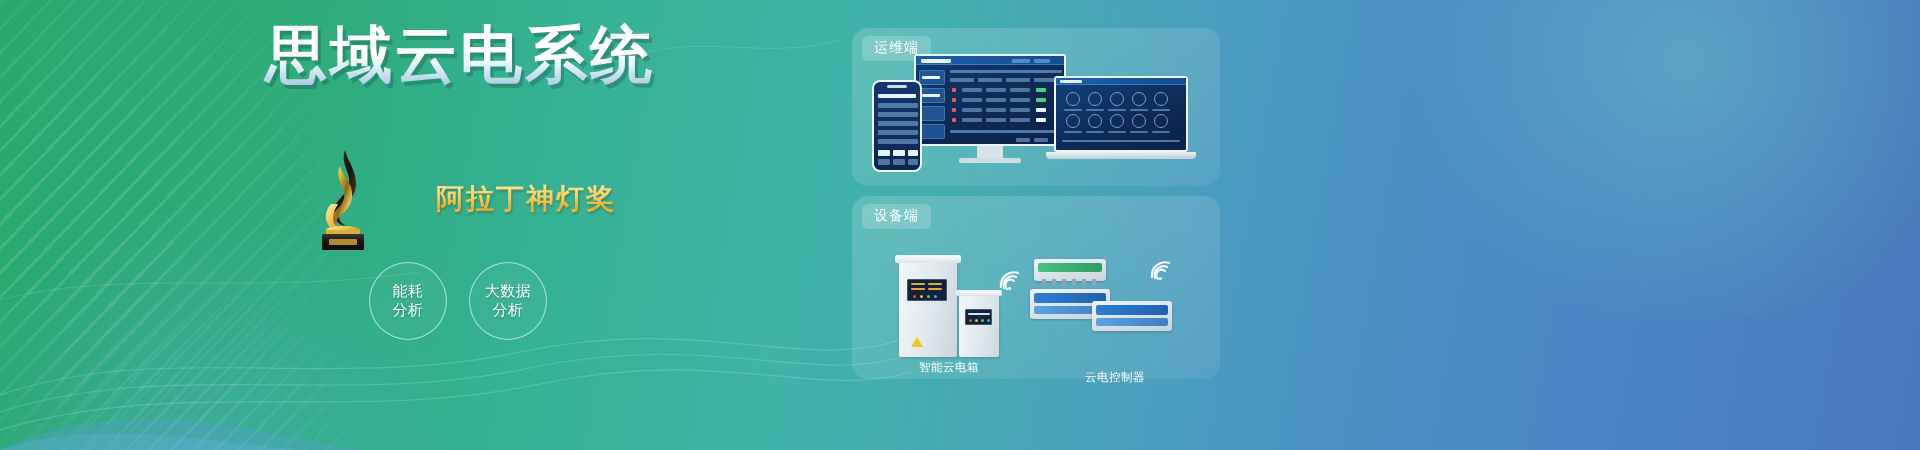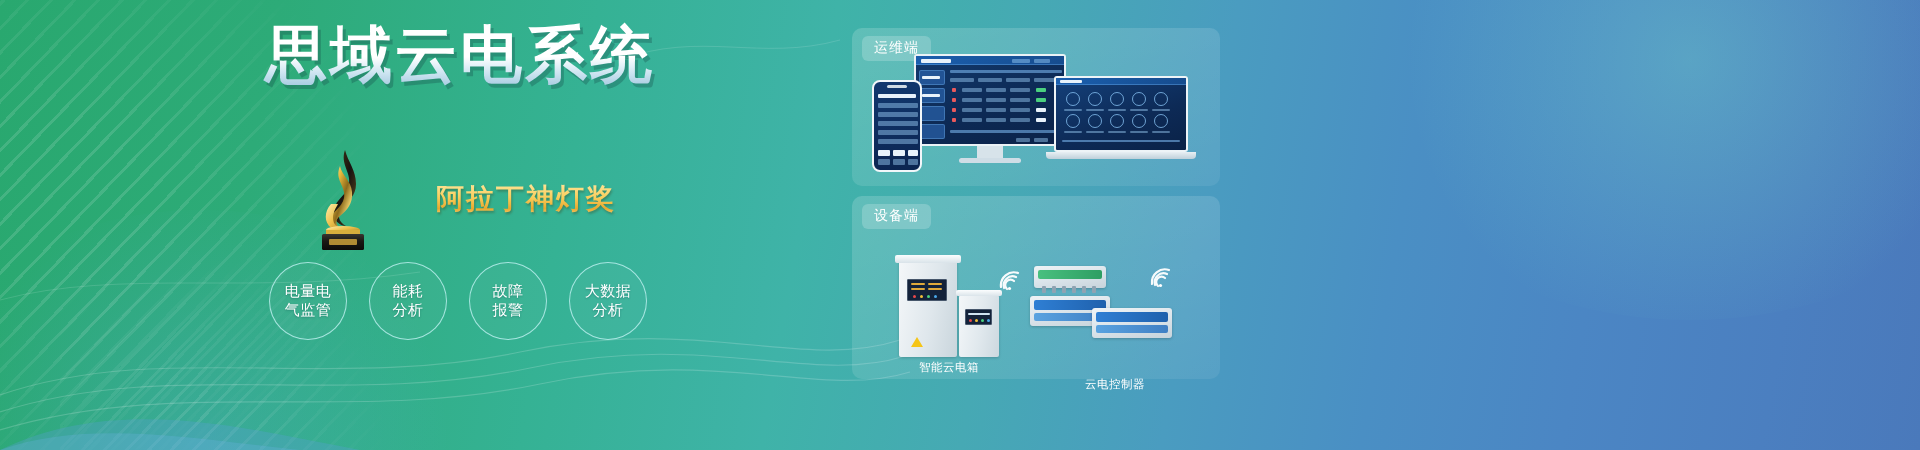--- a/index.html
+++ b/index.html
@@ -130,21 +130,21 @@
     background: rgba(255,255,255,0.035);
     text-shadow: 0 1px 2px rgba(0,40,60,0.30);
   }
   .badge span { display: block; }
 
   
   .right { position: absolute; left: 852px; top: 18px; width: 380px; height: 420px; }
   .panel {
     position: absolute; left: 0;
     width: 368px;
-    border-radius: 10px;
+    border-radius: 16px;
     background: linear-gradient(160deg, rgba(255,255,255,0.17), rgba(255,255,255,0.07));
     padding-left: 12px;
   }
   .panel-top { top: 10px; height: 158px; }
   .panel-bottom { top: 178px; height: 183px; }
   .panel-tag {
     position: absolute; left: 10px; top: 8px;
     padding: 3px 12px 4px;
     border-radius: 6px;
     background: rgba(255,255,255,0.20);
@@ -250,21 +250,21 @@
     background: #13223a; border: 1px solid #46566b;
   }
   .led { position: absolute; width: 3px; height: 3px; border-radius: 50%; }
   .warn {
     position: absolute; width: 0; height: 0;
     border-left: 6px solid transparent; border-right: 6px solid transparent;
     border-bottom: 10px solid #f5c518;
   }
 
   
-  .controllers { position: absolute; left: 178px; bottom: 9px; width: 170px; height: 108px; }
+  .controllers { position: absolute; left: 178px; bottom: 16px; width: 170px; height: 108px; }
   .ctrl {
     position: absolute; border-radius: 3px;
     background: linear-gradient(170deg, #eef3f6 0%, #dde6ec 45%, #c7d3db 100%);
     box-shadow: 0 1px 3px rgba(0,0,0,0.20);
   }
   .ctrl .strip {
     position: absolute; left: 4px; right: 4px; border-radius: 2px;
     background: linear-gradient(90deg,#2f7fd4,#1f61ad);
   }
   .ctrl .green-strip {
@@ -341,34 +341,22 @@
         </svg>
       </div>
       <div class="award-text">
         <div class="award-line">阿拉丁神灯奖</div>
       </div>
     </div>
 
     <div class="badges">
       <div class="badge">
         <div>
-            <span>电量电</span>
-            <span>气监管</span>
-          </div>
-      </div>
-      <div class="badge">
-        <div>
             <span>能耗</span>
             <span>分析</span>
-          </div>
-      </div>
-      <div class="badge">
-        <div>
-            <span>故障</span>
-            <span>报警</span>
           </div>
       </div>
       <div class="badge">
         <div>
             <span>大数据</span>
             <span>分析</span>
           </div>
       </div>
     </div>
   </div>

